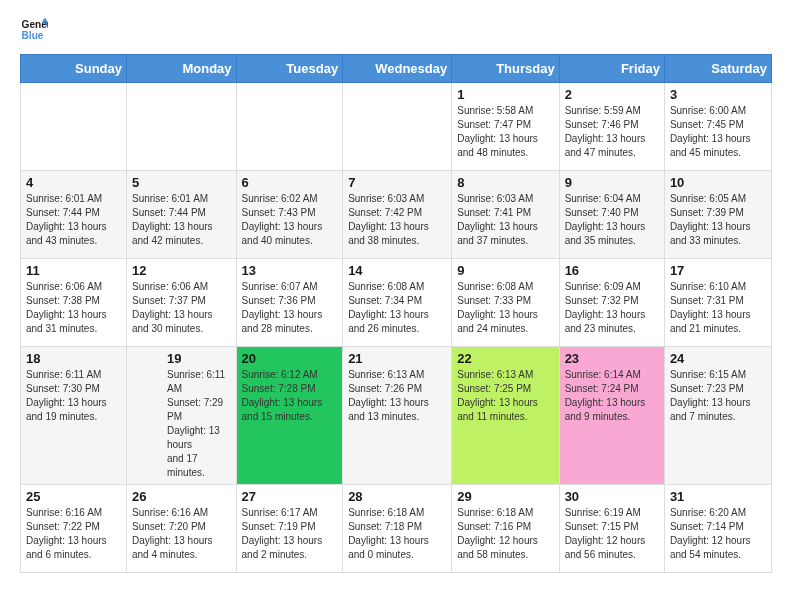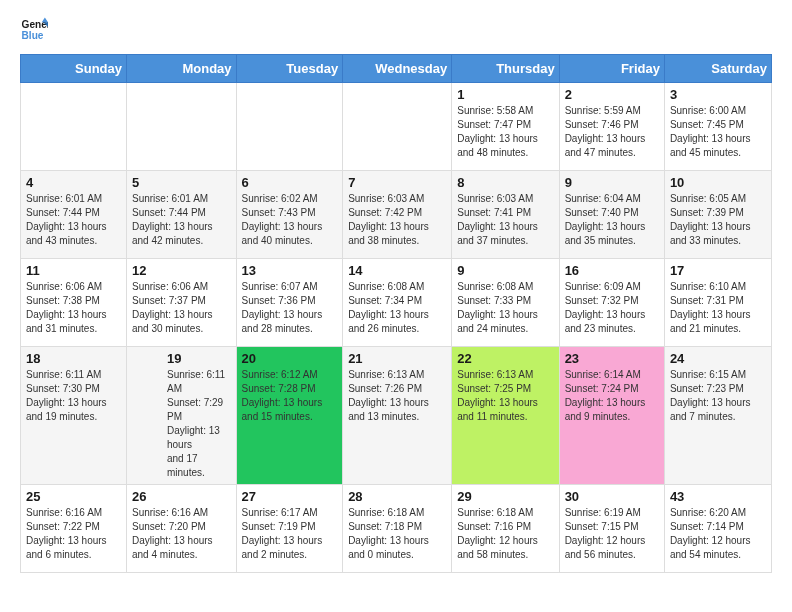--- a/index.html
+++ b/index.html
@@ -243,18 +243,18 @@
         </td>
         <td>
           <span class="day-number">29</span>
           <div class="day-info">Sunrise: 6:18 AM<br>Sunset: 7:16 PM<br>Daylight: 12 hours<br>and 58 minutes.</div>
         </td>
         <td>
           <span class="day-number">30</span>
           <div class="day-info">Sunrise: 6:19 AM<br>Sunset: 7:15 PM<br>Daylight: 12 hours<br>and 56 minutes.</div>
         </td>
         <td>
-          <span class="day-number">43</span>
+          <span class="day-number">31</span>
           <div class="day-info">Sunrise: 6:20 AM<br>Sunset: 7:14 PM<br>Daylight: 12 hours<br>and 54 minutes.</div>
         </td>
       </tr>
     </tbody>
 </table>
 
 </body></html>

